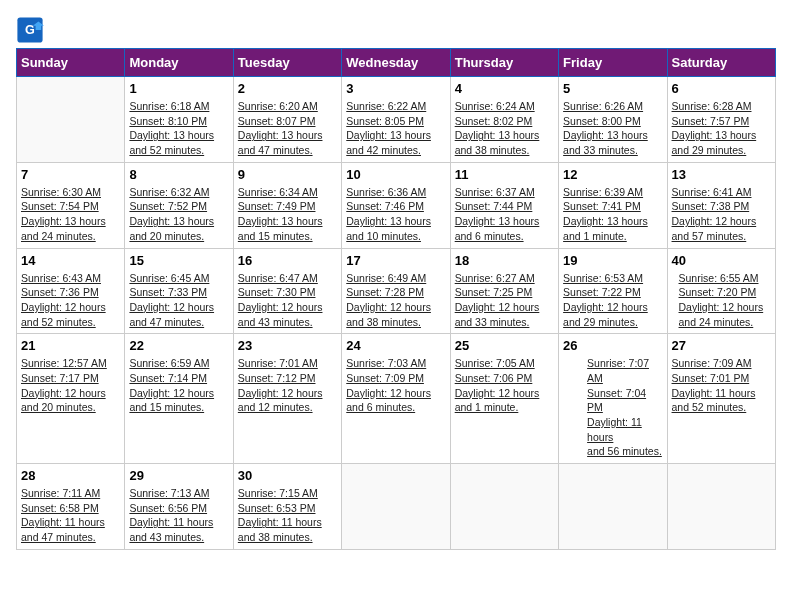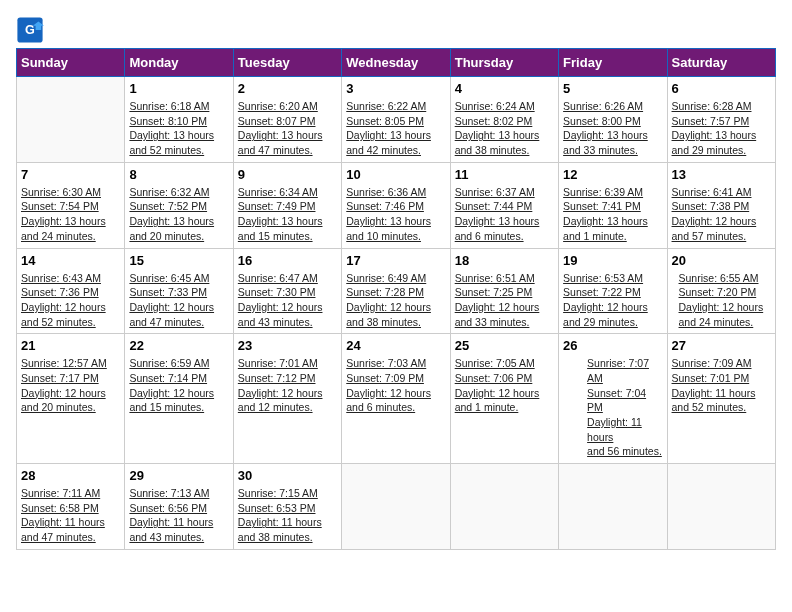--- a/index.html
+++ b/index.html
@@ -224,34 +224,34 @@
         </td>
         <td>
           <span class="day-number">17</span>
           <div class="cell-content" style="white-space: pre-line;">Sunrise: 6:49 AM
 Sunset: 7:28 PM
 Daylight: 12 hours
 and 38 minutes.</div>
         </td>
         <td>
           <span class="day-number">18</span>
-          <div class="cell-content" style="white-space: pre-line;">Sunrise: 6:51 AM
+          <div class="cell-content" style="white-space: pre-line;">Sunrise: 6:27 AM
 Sunset: 7:25 PM
 Daylight: 12 hours
 and 33 minutes.</div>
         </td>
         <td>
           <span class="day-number">19</span>
           <div class="cell-content" style="white-space: pre-line;">Sunrise: 6:53 AM
 Sunset: 7:22 PM
 Daylight: 12 hours
 and 29 minutes.</div>
         </td>
         <td>
-          <span class="day-number">20</span>
+          <span class="day-number">40</span>
           <div class="cell-content" style="white-space: pre-line; margin-left: 7px;">Sunrise: 6:55 AM
 Sunset: 7:20 PM
 Daylight: 12 hours
 and 24 minutes.</div>
         </td>
       </tr>
       <tr>
         <td>
           <span class="day-number">21</span>
           <div class="cell-content" style="white-space: pre-line;">Sunrise: 12:57 AM

